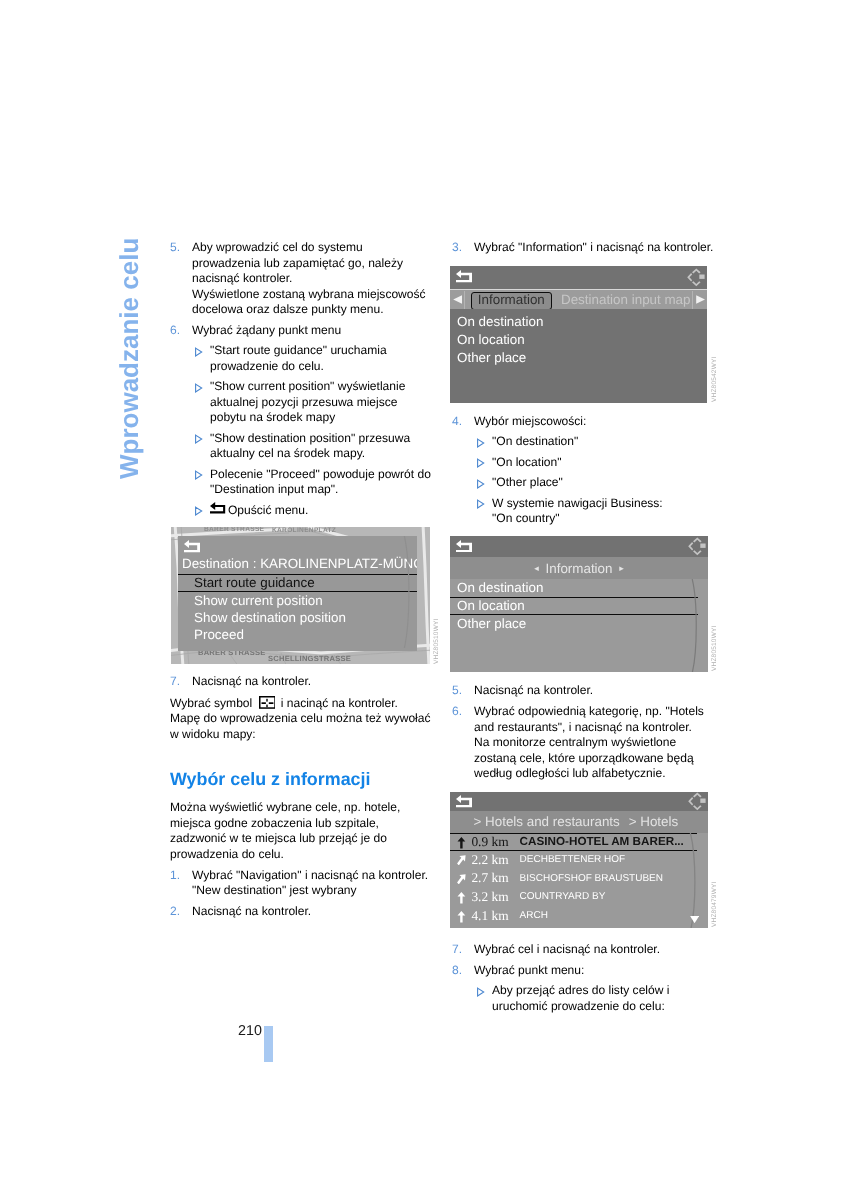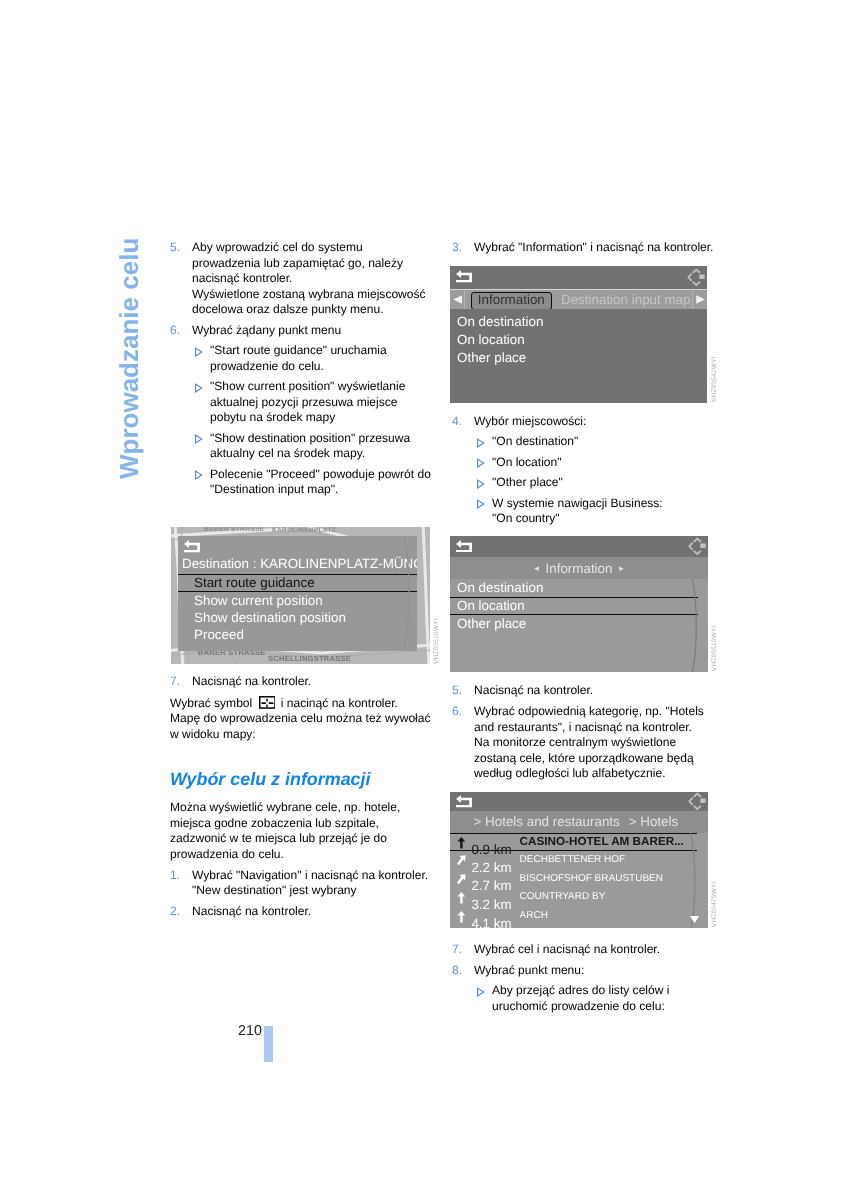--- a/index.html
+++ b/index.html
@@ -15,21 +15,21 @@
 
   .nitem{position:relative;padding-left:22px;}
   .nnum{position:absolute;left:0;top:0;color:#5d94d8;}
   .titem{position:relative;padding-left:18px;margin-top:4.9px;}
   .tmark{position:absolute;left:2px;top:3.6px;width:10px;height:10px;}
   .tmark svg{display:block;}
   .gap{height:5.5px;}
   .backicon{display:inline-block;width:15.5px;height:12px;vertical-align:0.2px;margin-right:2.5px;}
   .backicon svg path{fill:#000;}
 
-  h2.sec{color:#1383e6;font-size:17.9px;font-weight:700;margin:28px 0 0 0;line-height:18px;font-style:italic;}
+  h2.sec{color:#1383e6;font-size:17.9px;font-weight:700;margin:28px 0 0 0;line-height:18px;}
   .para{margin:0;}
 
   .colL2{position:absolute;left:170px;top:674px;width:270px;font-size:12.05px;line-height:15.5px;color:#000;}
   .colR2{position:absolute;left:452px;top:414px;width:270px;font-size:12.05px;line-height:15.5px;color:#000;}
   .colR3{position:absolute;left:452px;top:683px;width:270px;font-size:12.05px;line-height:15.5px;color:#000;}
   .colR4{position:absolute;left:452px;top:942px;width:270px;font-size:12.05px;line-height:15.5px;color:#000;}
   .gap2{height:6px;}
   .sp1{margin-top:12px;}
   .crossicon{display:inline-block;width:16.8px;height:12.8px;vertical-align:-2.3px;margin:0 2px 0 3px;}
   .pgnum{position:absolute;left:238px;top:1023px;font-size:14.3px;color:#1a1a1a;}
@@ -84,21 +84,21 @@
   .cb1{position:absolute;left:23.5px;top:0;}
   .cb2{position:absolute;left:178.7px;top:0;}
   .nv-hlist{position:relative;background:#9a9a9a;height:95px;}
   .hrow{position:relative;height:18.7px;color:#fff;font-size:13.4px;line-height:18.7px;}
   .hsel{border-top:1.7px solid #0c0c0c;border-bottom:1.7px solid #0c0c0c;color:#151515;height:15.5px;line-height:15.5px;width:247px;}
   .hsel .hname{font-weight:bold;font-size:11.7px;top:0.3px;}
   .harr{position:absolute;left:7.4px;top:4.4px;line-height:0;}
   .hsel .harr{top:2.6px;}
   .harr svg path{fill:#fff;}
   .hsel .harr svg path{fill:#151515;}
-  .hdist{position:absolute;left:21.4px;top:8px;}
+  .hdist{position:absolute;left:21.4px;top:0;font-family:Liberation Serif, serif;}
   .hname{position:absolute;left:69.6px;top:0.5px;white-space:nowrap;font-size:10px;}
   .nv-scroll2{position:absolute;left:238px;top:0;}
   .nv-down{position:absolute;left:239.8px;top:83.2px;line-height:0;}
   .c4{left:711px;top:927px;}
 
   .code{position:absolute;color:#b0b0b0;font-size:6.5px;letter-spacing:.2px;
         transform:rotate(-90deg);transform-origin:0 0;white-space:nowrap;}
 </style>
 </head>
 <body>
@@ -147,20 +147,31 @@
           </span>
         <span>"Show destination position" przesuwa<br>aktualny cel na środek mapy.</span>
       </div>
       <div class="titem">
         <span class="tmark">
             <svg width="10" height="10" viewBox="0 0 10 10">
               <use href="#tri"></use>
             </svg>
           </span>
         <span>Polecenie "Proceed" powoduje powrót do<br>"Destination input map".</span>
+      </div>
+      <div class="titem">
+        <span class="tmark">
+            <svg width="10" height="10" viewBox="0 0 10 10">
+              <use href="#tri"></use>
+            </svg>
+          </span>
+        <span class="backicon"><svg width="15.5" height="12" viewBox="0 0 15.5 12">
+              <path d="M5.0 2.9 L5.0 5.0 L13.1 5.0 L13.1 9.2 L0.0 9.2 L0.0 11.5 L15.2 11.5 L15.2 2.9 Z"></path>
+              <path d="M5.2 0.0 L5.2 7.9 L0.0 3.95 Z"></path>
+            </svg></span><span>Opuścić menu.</span>
       </div>
     </div>
   </div>
 
   <div class="colL2">
     <div class="nitem">
       <span class="nnum">7.</span>
       <span>Nacisnąć na kontroler.</span>
     </div>
     <div class="gap2"></div>

